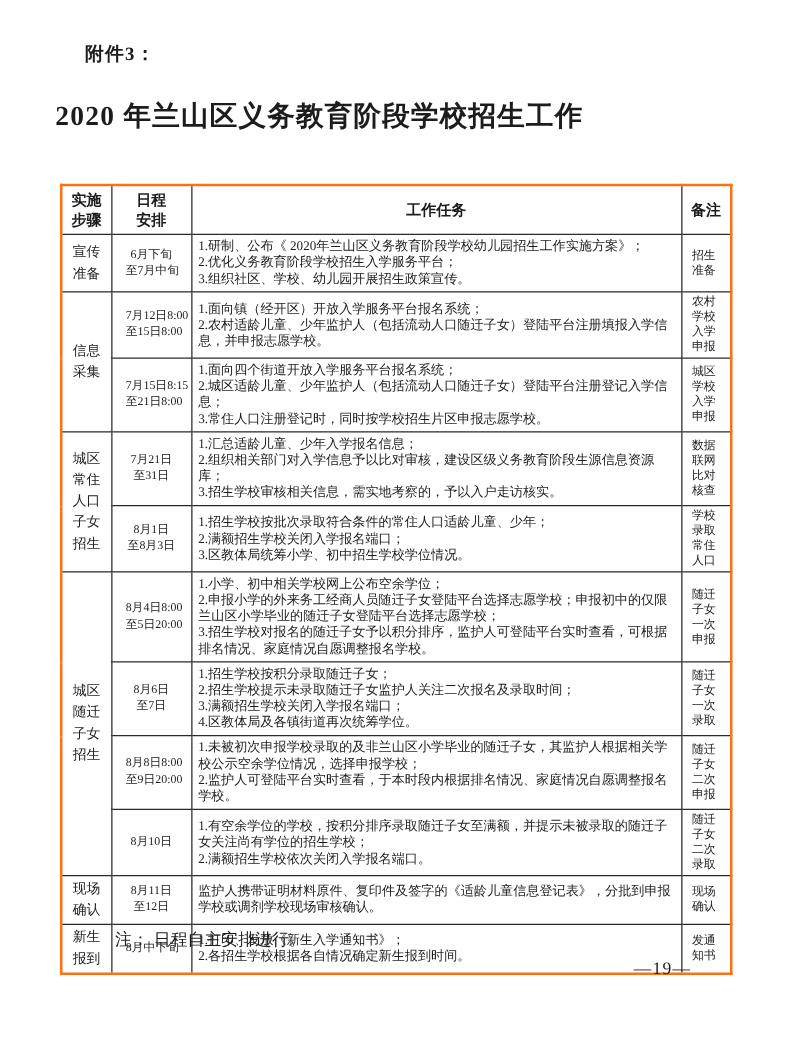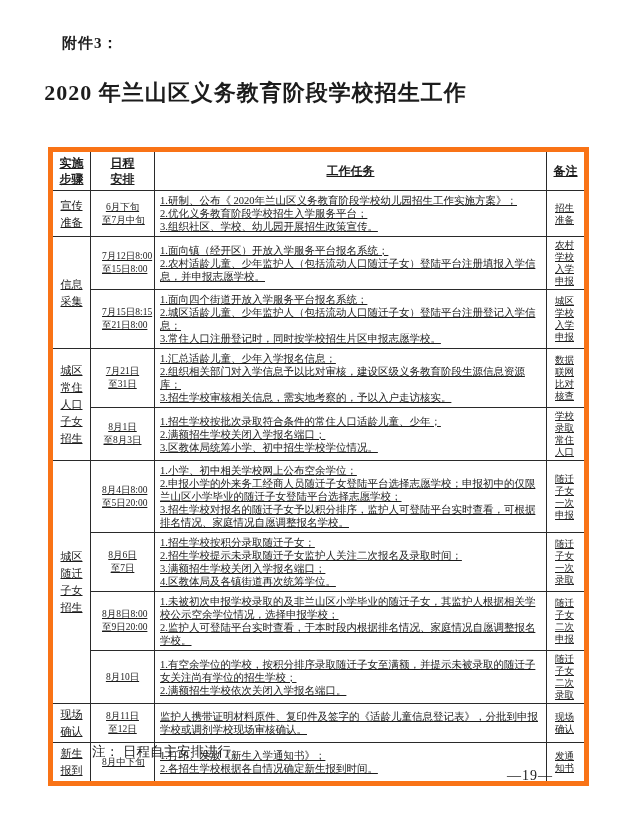--- a/index.html
+++ b/index.html
@@ -6,35 +6,34 @@
   .page{
     position:relative;
     width:632px;height:834px;
     background:#ffffff;
     font-family:"Liberation Serif","DejaVu Serif",serif;
     color:#1c1c1c;
     overflow:hidden;
     box-sizing:border-box;
   }
   .attachment{
-    position:absolute;top:34px;left:62px;
+    position:absolute;top:34px;left:68px;
     font-size:15px;font-weight:bold;letter-spacing:1px;
   }
   .doc-title{
     position:absolute;top:78px;left:0;width:511px;
     text-align:center;font-size:22px;font-weight:bold;line-height:29px;
     letter-spacing:1px;
   }
   .table-wrap{
     position:absolute;top:147px;left:48px;width:536px;
   }
   table{
     border-collapse:collapse;table-layout:fixed;width:536px;
-    border:5px solid #f97316;
-    text-decoration:underline;
+    border:2px solid #f97316;
   }
   th,td{
     border:1px solid #2a2a2a;
     vertical-align:middle;
     padding:2px 3px;
     box-sizing:border-box;
   }
   col.c-step{width:40px;}
   col.c-date{width:64px;}
   col.c-task{width:392px;}

